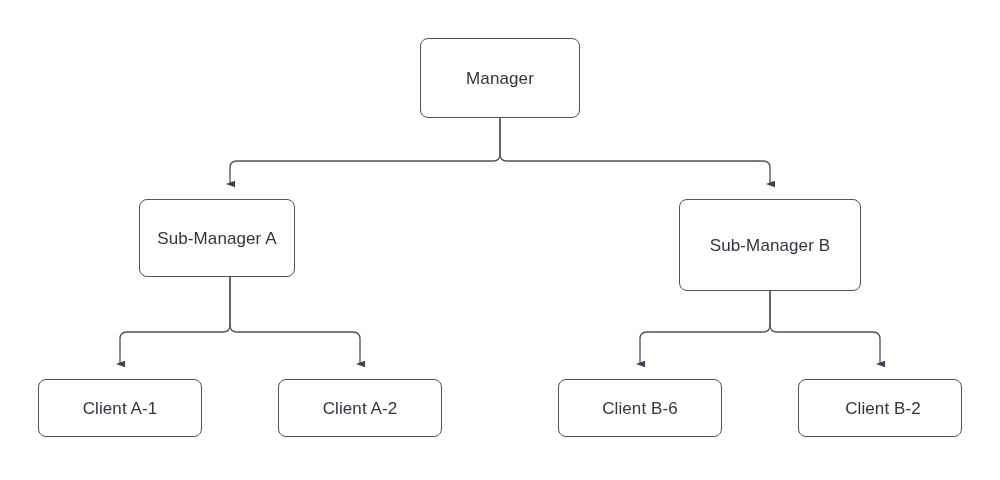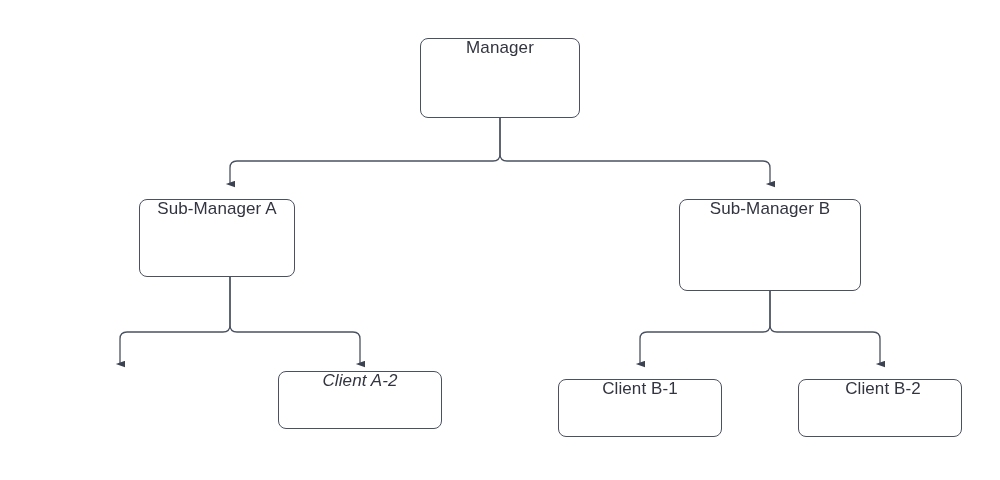--- a/index.html
+++ b/index.html
@@ -22,21 +22,21 @@
     width: 1000px;
     height: 480px;
   }
   .node {
     position: absolute;
     box-sizing: border-box;
     background: #ffffff;
     border: 1.3px solid #4a5161;
     border-radius: 8px;
     display: flex;
-    align-items: flex-start;
+    align-items: center;
     justify-content: center;
     color: #323440;
     z-index: 2;
   }
   .node-label {
     font-size: 17px;
     line-height: 1;
     color: #323440;
     white-space: nowrap;
     letter-spacing: 0.1px;
@@ -78,26 +78,29 @@
   </div>
 
   <div class="node lvl-mid" style="left:139px; top:199px; width:156px; height:78px;">
     <span class="node-label">Sub-Manager A</span>
   </div>
 
   <div class="node lvl-mid" style="left:679px; top:199px; width:182px; height:92px;">
     <span class="node-label">Sub-Manager B</span>
   </div>
 
+  <div class="node lvl-leaf" style="left:38px; top:379px; width:164px; height:58px;">
+    <span class="node-label">Client A-1</span>
+  </div>
 
-  <div class="node lvl-leaf" style="left:278px; top:371px; width:164px; height:58px;font-style:italic;">
+  <div class="node lvl-leaf" style="left:278px; top:379px; width:164px; height:58px;">
     <span class="node-label">Client A-2</span>
   </div>
 
   <div class="node lvl-leaf" style="left:558px; top:379px; width:164px; height:58px;">
-    <span class="node-label">Client B-1</span>
+    <span class="node-label">Client B-6</span>
   </div>
 
   <div class="node lvl-leaf" style="left:798px; top:379px; width:164px; height:58px;padding-left:6px;">
     <span class="node-label">Client B-2</span>
   </div>
 
 </div>
 
 </body></html>

